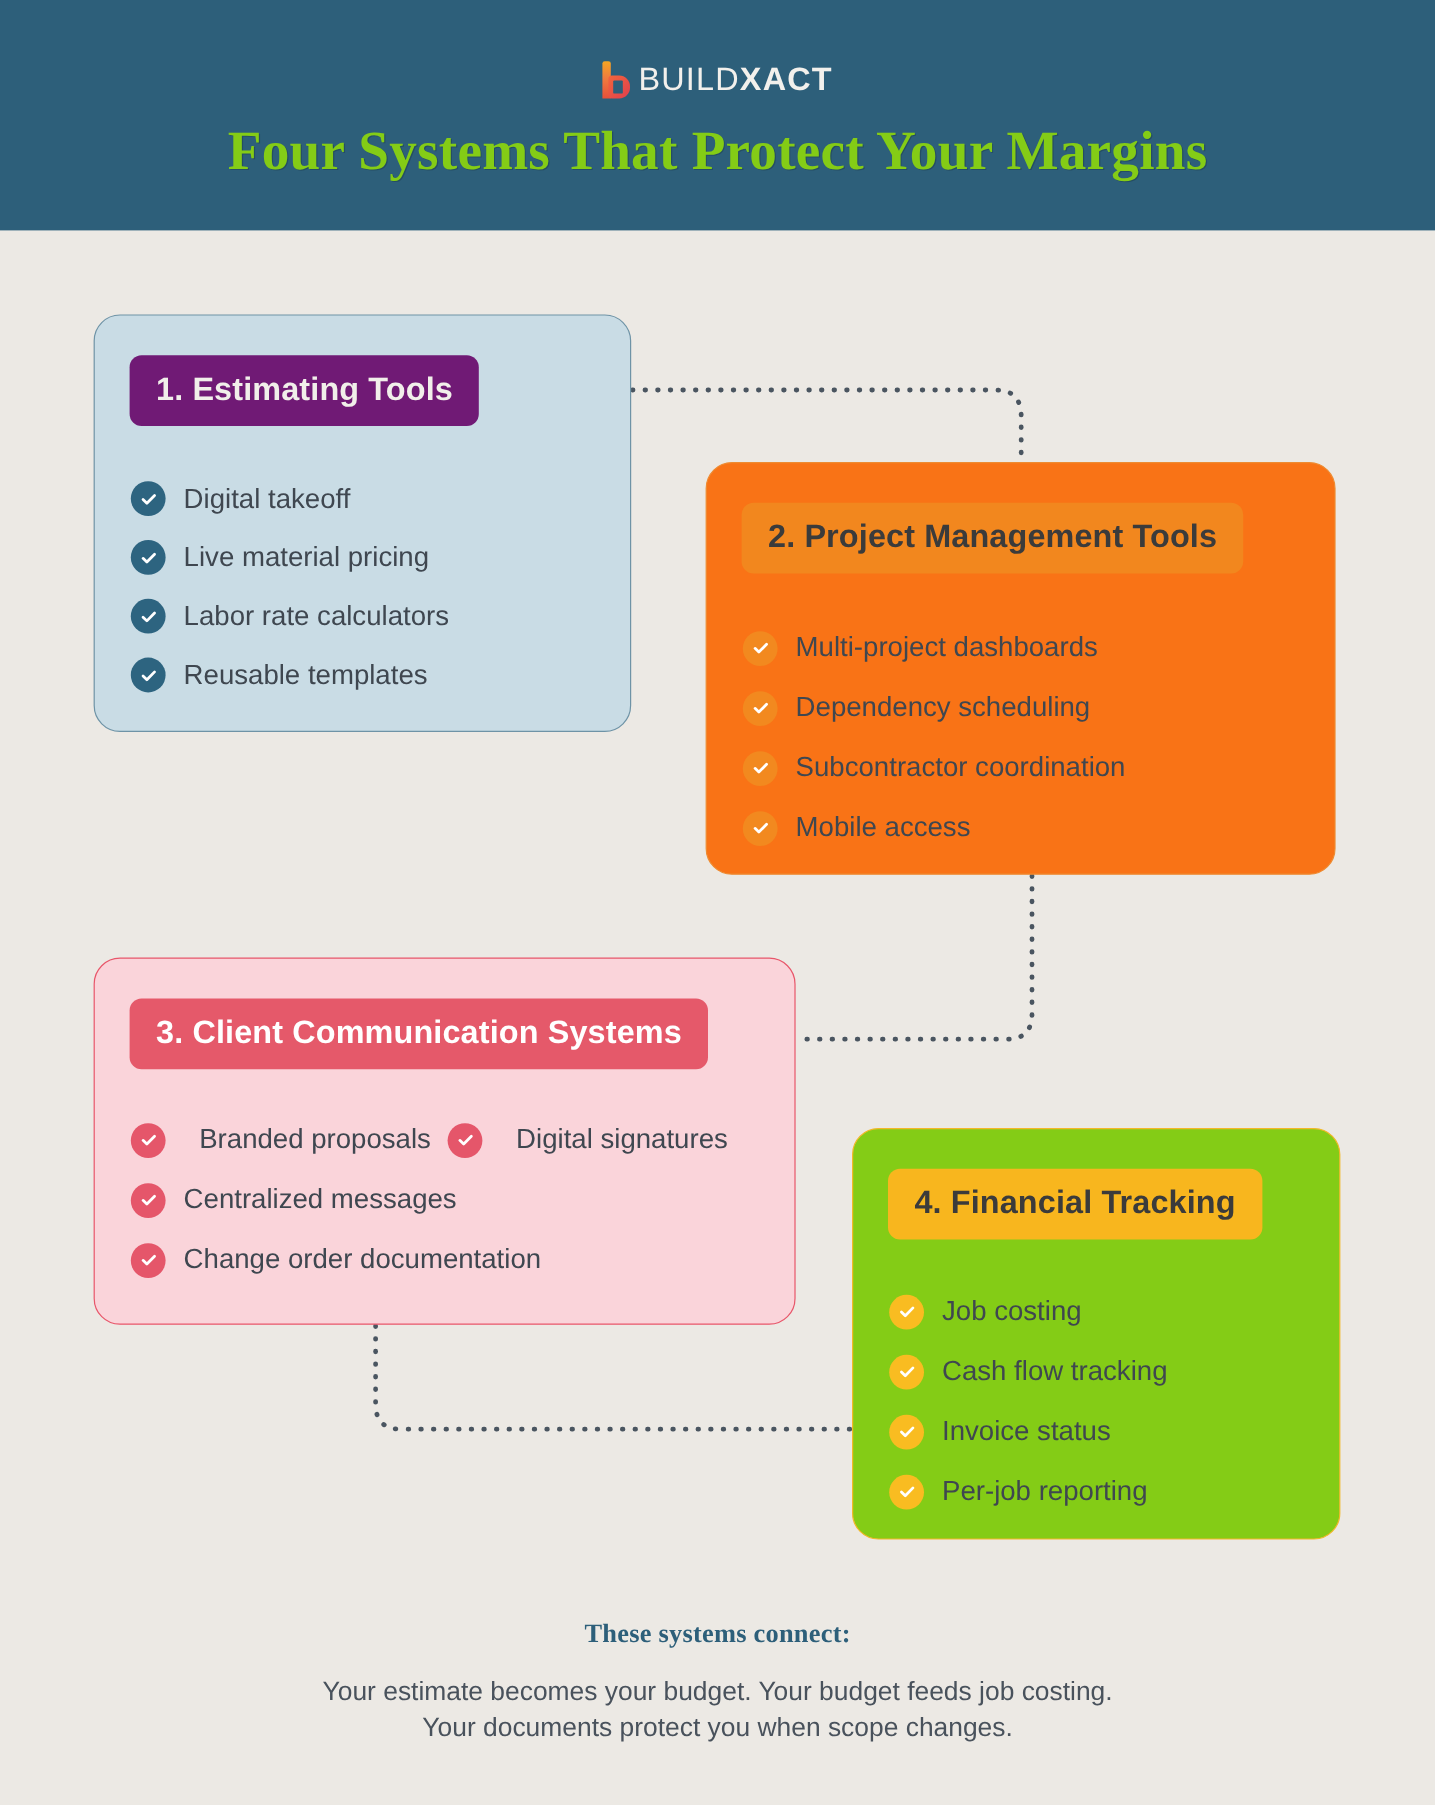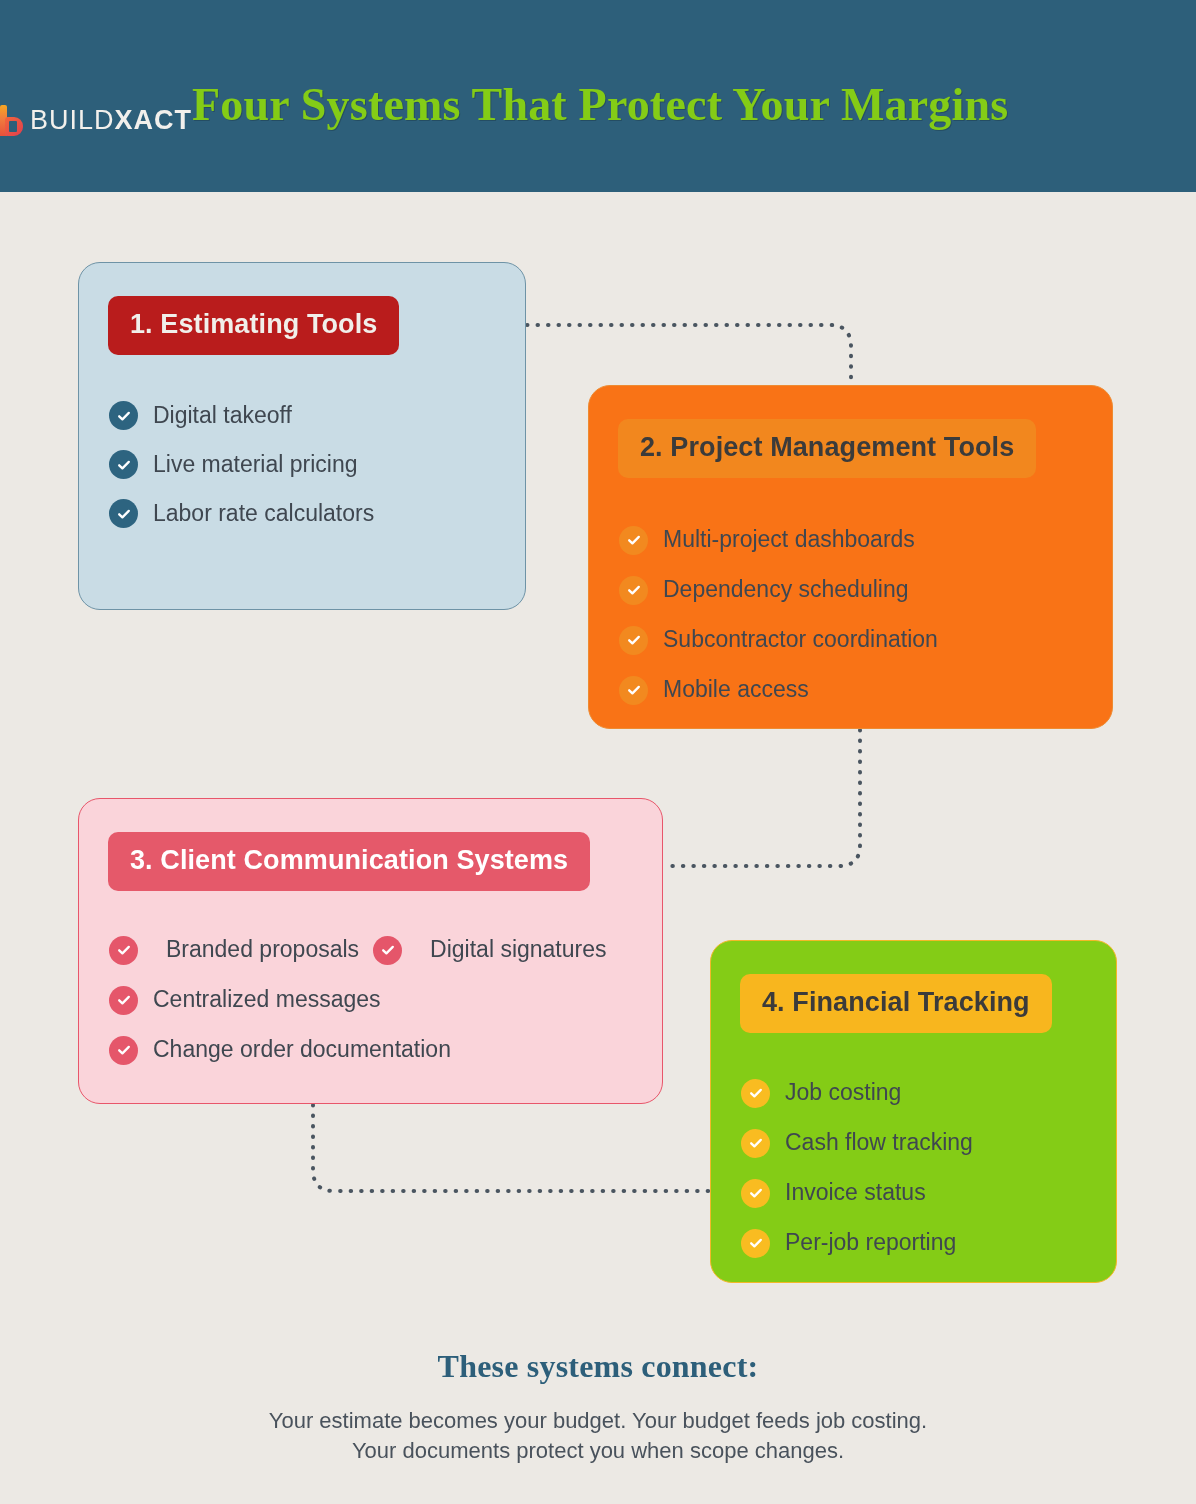--- a/index.html
+++ b/index.html
@@ -7,21 +7,21 @@
   body {
     width:1196px; height:1504px;
     font-family:"Liberation Sans", sans-serif;
     position:relative; overflow:hidden;
   }
 
   
   .header {
     position:absolute; left:0; top:0; width:1196px; height:192px;
     background:#2D5F7A;
-    display:flex; align-items:center;
+    display:flex; flex-direction:column; align-items:center;
   }
   .logo { display:flex; align-items:center; gap:7px; margin-top:49px; height:34px; }
   .logo-mark { position:relative; width:23px; height:31px; }
   .logo-mark .stem {
     position:absolute; left:0; top:0; width:7px; height:31px;
     background:linear-gradient(180deg,#F5A623 0%,#F07C3E 45%,#E8503A 100%);
     border-radius:2px 2px 0 0;
   }
   .logo-mark .bowl {
     position:absolute; left:5px; top:12px; width:18px; height:19px;
@@ -67,21 +67,21 @@
     flex:0 0 auto; width:29px; height:29px; border-radius:50%;
     display:flex; align-items:center; justify-content:center;
   }
   .check svg { display:block; }
   .item-label { font-size:23px; color:#3F4750; line-height:1.1; white-space:nowrap; }
 
   
   #card-1 { left:78px; top:262px; width:448px; height:348px;
             background:#C9DCE5; border:1.5px solid #6E93A6; }
   #card-1 .card-header { position:absolute; left:29px; top:33px;
-            background:#b91c1c; color:#F1EFEA; }
+            background:#701a75; color:#F1EFEA; }
   #card-1 .card-list { position:absolute; left:30px; top:128px; }
   #card-1 .card-item { height:49px; }
   #card-1 .check { background:#2D6480; }
 
   
   #card-2 { left:588px; top:385px; width:525px; height:344px;
             background:#f97316; border:1.5px solid #EE8B31; }
   #card-2 .card-header { position:absolute; left:29px; top:33px;
             background:#F2871E; color:#3B3B3B; }
   #card-2 .card-list { position:absolute; left:30px; top:129px; }
@@ -104,21 +104,21 @@
             background:#84cc16; border:1.5px solid #F3B828; }
   #card-4 .card-header { position:absolute; left:29px; top:33px;
             background:#F8B61E; color:#3B3B3B; }
   #card-4 .card-list { position:absolute; left:30px; top:127px; }
   #card-4 .card-item { height:50px; }
   #card-4 .check { background:#F9BC21; }
 
   
   .footer { position:absolute; left:0; top:1348px; width:1196px; text-align:center; }
   .footer-title {
-    font-size:32px; font-weight:bold; color:#2D5F7A;
+    font-size:22px; font-weight:bold; color:#2D5F7A;
     font-family:"Liberation Serif", serif; letter-spacing:0.2px;
   }
   .footer-body { margin-top:21px; font-size:22px; color:#49525C; line-height:1.38; }
 </style>
 </head>
 <body>
 
 <div class="header">
   <div class="logo">
     <span class="logo-mark">
@@ -156,20 +156,28 @@
       </span>
       <span class="item-label">Live material pricing</span>
     </li>
     <li class="card-item">
       <span class="check">
         <svg width="16" height="16" viewBox="0 0 16 16">
             <path d="M3.2 8.3 L6.4 11.4 L12.8 4.9" stroke="#FFFFFF" stroke-width="2.3" stroke-linecap="round" stroke-linejoin="round" fill="none"></path>
           </svg>
       </span>
       <span class="item-label">Labor rate calculators</span>
+    </li>
+    <li class="card-item">
+      <span class="check">
+        <svg width="16" height="16" viewBox="0 0 16 16">
+            <path d="M3.2 8.3 L6.4 11.4 L12.8 4.9" stroke="#FFFFFF" stroke-width="2.3" stroke-linecap="round" stroke-linejoin="round" fill="none"></path>
+          </svg>
+      </span>
+      <span class="item-label">Reusable templates</span>
     </li>
   </ul>
 </div>
 
 <div class="card" id="card-2">
   <div class="card-header">2. Project Management Tools</div>
   <ul class="card-list">
     <li class="card-item">
       <span class="check">
         <svg width="16" height="16" viewBox="0 0 16 16">

